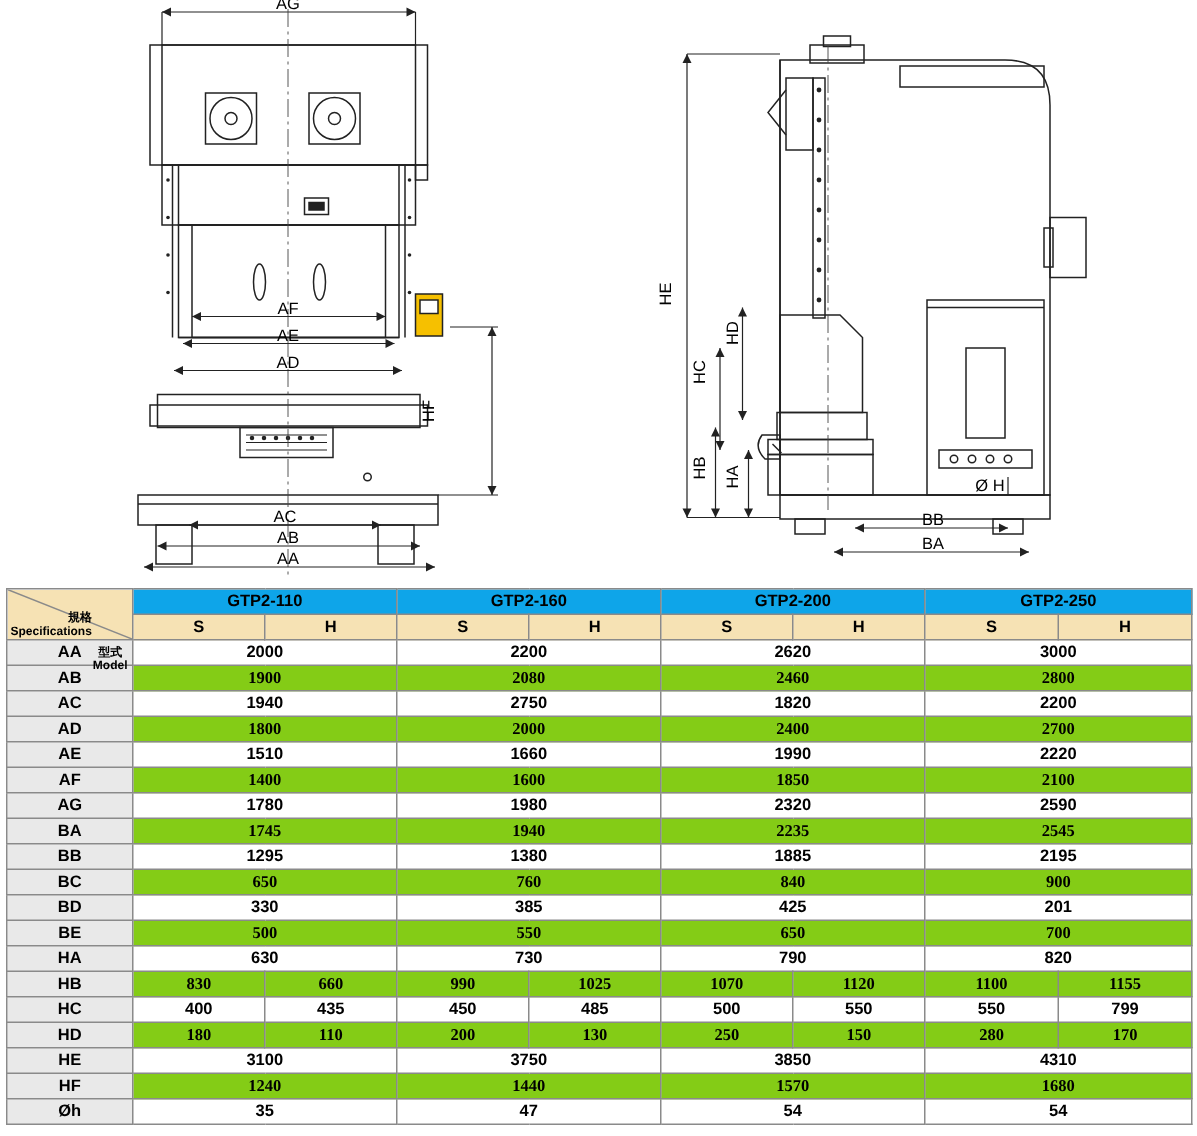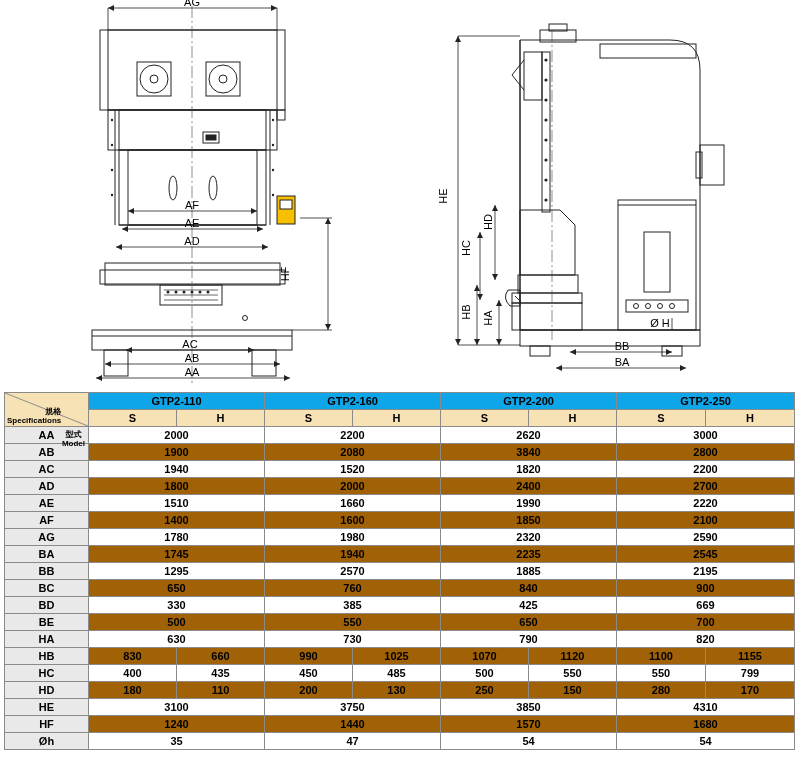--- a/index.html
+++ b/index.html
@@ -56,21 +56,21 @@
   }
   .corner .diag{
     position:absolute;left:0;top:0;width:100%;height:100%;
   }
   .rowlabel{
     background:#e9e9e9;
     font-weight:bold;
     font-size:11px;
   }
   .val{background:#ffffff;font-weight:bold;}
-  .val-gray{background:#a16207;font-weight:bold;}
+  .val-gray{background:#84cc16;font-weight:bold;font-family:Liberation Serif, serif;}
 </style>
 </head>
 <body>
 
 <div id="drawing">
 <svg width="798" height="390" viewBox="0 0 798 390" xmlns="http://www.w3.org/2000/svg">
   <g stroke="#222" fill="none" stroke-width="1">
 
     <g stroke="#222" stroke-width="0.8">
       <line x1="108" y1="8" x2="277" y2="8"></line>
@@ -336,27 +336,27 @@
         <td class="rowlabel">AA</td>
         <td class="val" colspan="2">2000</td>
         <td class="val" colspan="2">2200</td>
         <td class="val" colspan="2">2620</td>
         <td class="val" colspan="2">3000</td>
       </tr>
       <tr>
         <td class="rowlabel">AB</td>
         <td class="val-gray" colspan="2">1900</td>
         <td class="val-gray" colspan="2">2080</td>
-        <td class="val-gray" colspan="2">3840</td>
+        <td class="val-gray" colspan="2">2460</td>
         <td class="val-gray" colspan="2">2800</td>
       </tr>
       <tr>
         <td class="rowlabel">AC</td>
         <td class="val" colspan="2">1940</td>
-        <td class="val" colspan="2">1520</td>
+        <td class="val" colspan="2">2750</td>
         <td class="val" colspan="2">1820</td>
         <td class="val" colspan="2">2200</td>
       </tr>
       <tr>
         <td class="rowlabel">AD</td>
         <td class="val-gray" colspan="2">1800</td>
         <td class="val-gray" colspan="2">2000</td>
         <td class="val-gray" colspan="2">2400</td>
         <td class="val-gray" colspan="2">2700</td>
       </tr>
@@ -384,37 +384,37 @@
       <tr>
         <td class="rowlabel">BA</td>
         <td class="val-gray" colspan="2">1745</td>
         <td class="val-gray" colspan="2">1940</td>
         <td class="val-gray" colspan="2">2235</td>
         <td class="val-gray" colspan="2">2545</td>
       </tr>
       <tr>
         <td class="rowlabel">BB</td>
         <td class="val" colspan="2">1295</td>
-        <td class="val" colspan="2">2570</td>
+        <td class="val" colspan="2">1380</td>
         <td class="val" colspan="2">1885</td>
         <td class="val" colspan="2">2195</td>
       </tr>
       <tr>
         <td class="rowlabel">BC</td>
         <td class="val-gray" colspan="2">650</td>
         <td class="val-gray" colspan="2">760</td>
         <td class="val-gray" colspan="2">840</td>
         <td class="val-gray" colspan="2">900</td>
       </tr>
       <tr>
         <td class="rowlabel">BD</td>
         <td class="val" colspan="2">330</td>
         <td class="val" colspan="2">385</td>
         <td class="val" colspan="2">425</td>
-        <td class="val" colspan="2">669</td>
+        <td class="val" colspan="2">201</td>
       </tr>
       <tr>
         <td class="rowlabel">BE</td>
         <td class="val-gray" colspan="2">500</td>
         <td class="val-gray" colspan="2">550</td>
         <td class="val-gray" colspan="2">650</td>
         <td class="val-gray" colspan="2">700</td>
       </tr>
       <tr>
         <td class="rowlabel">HA</td>

